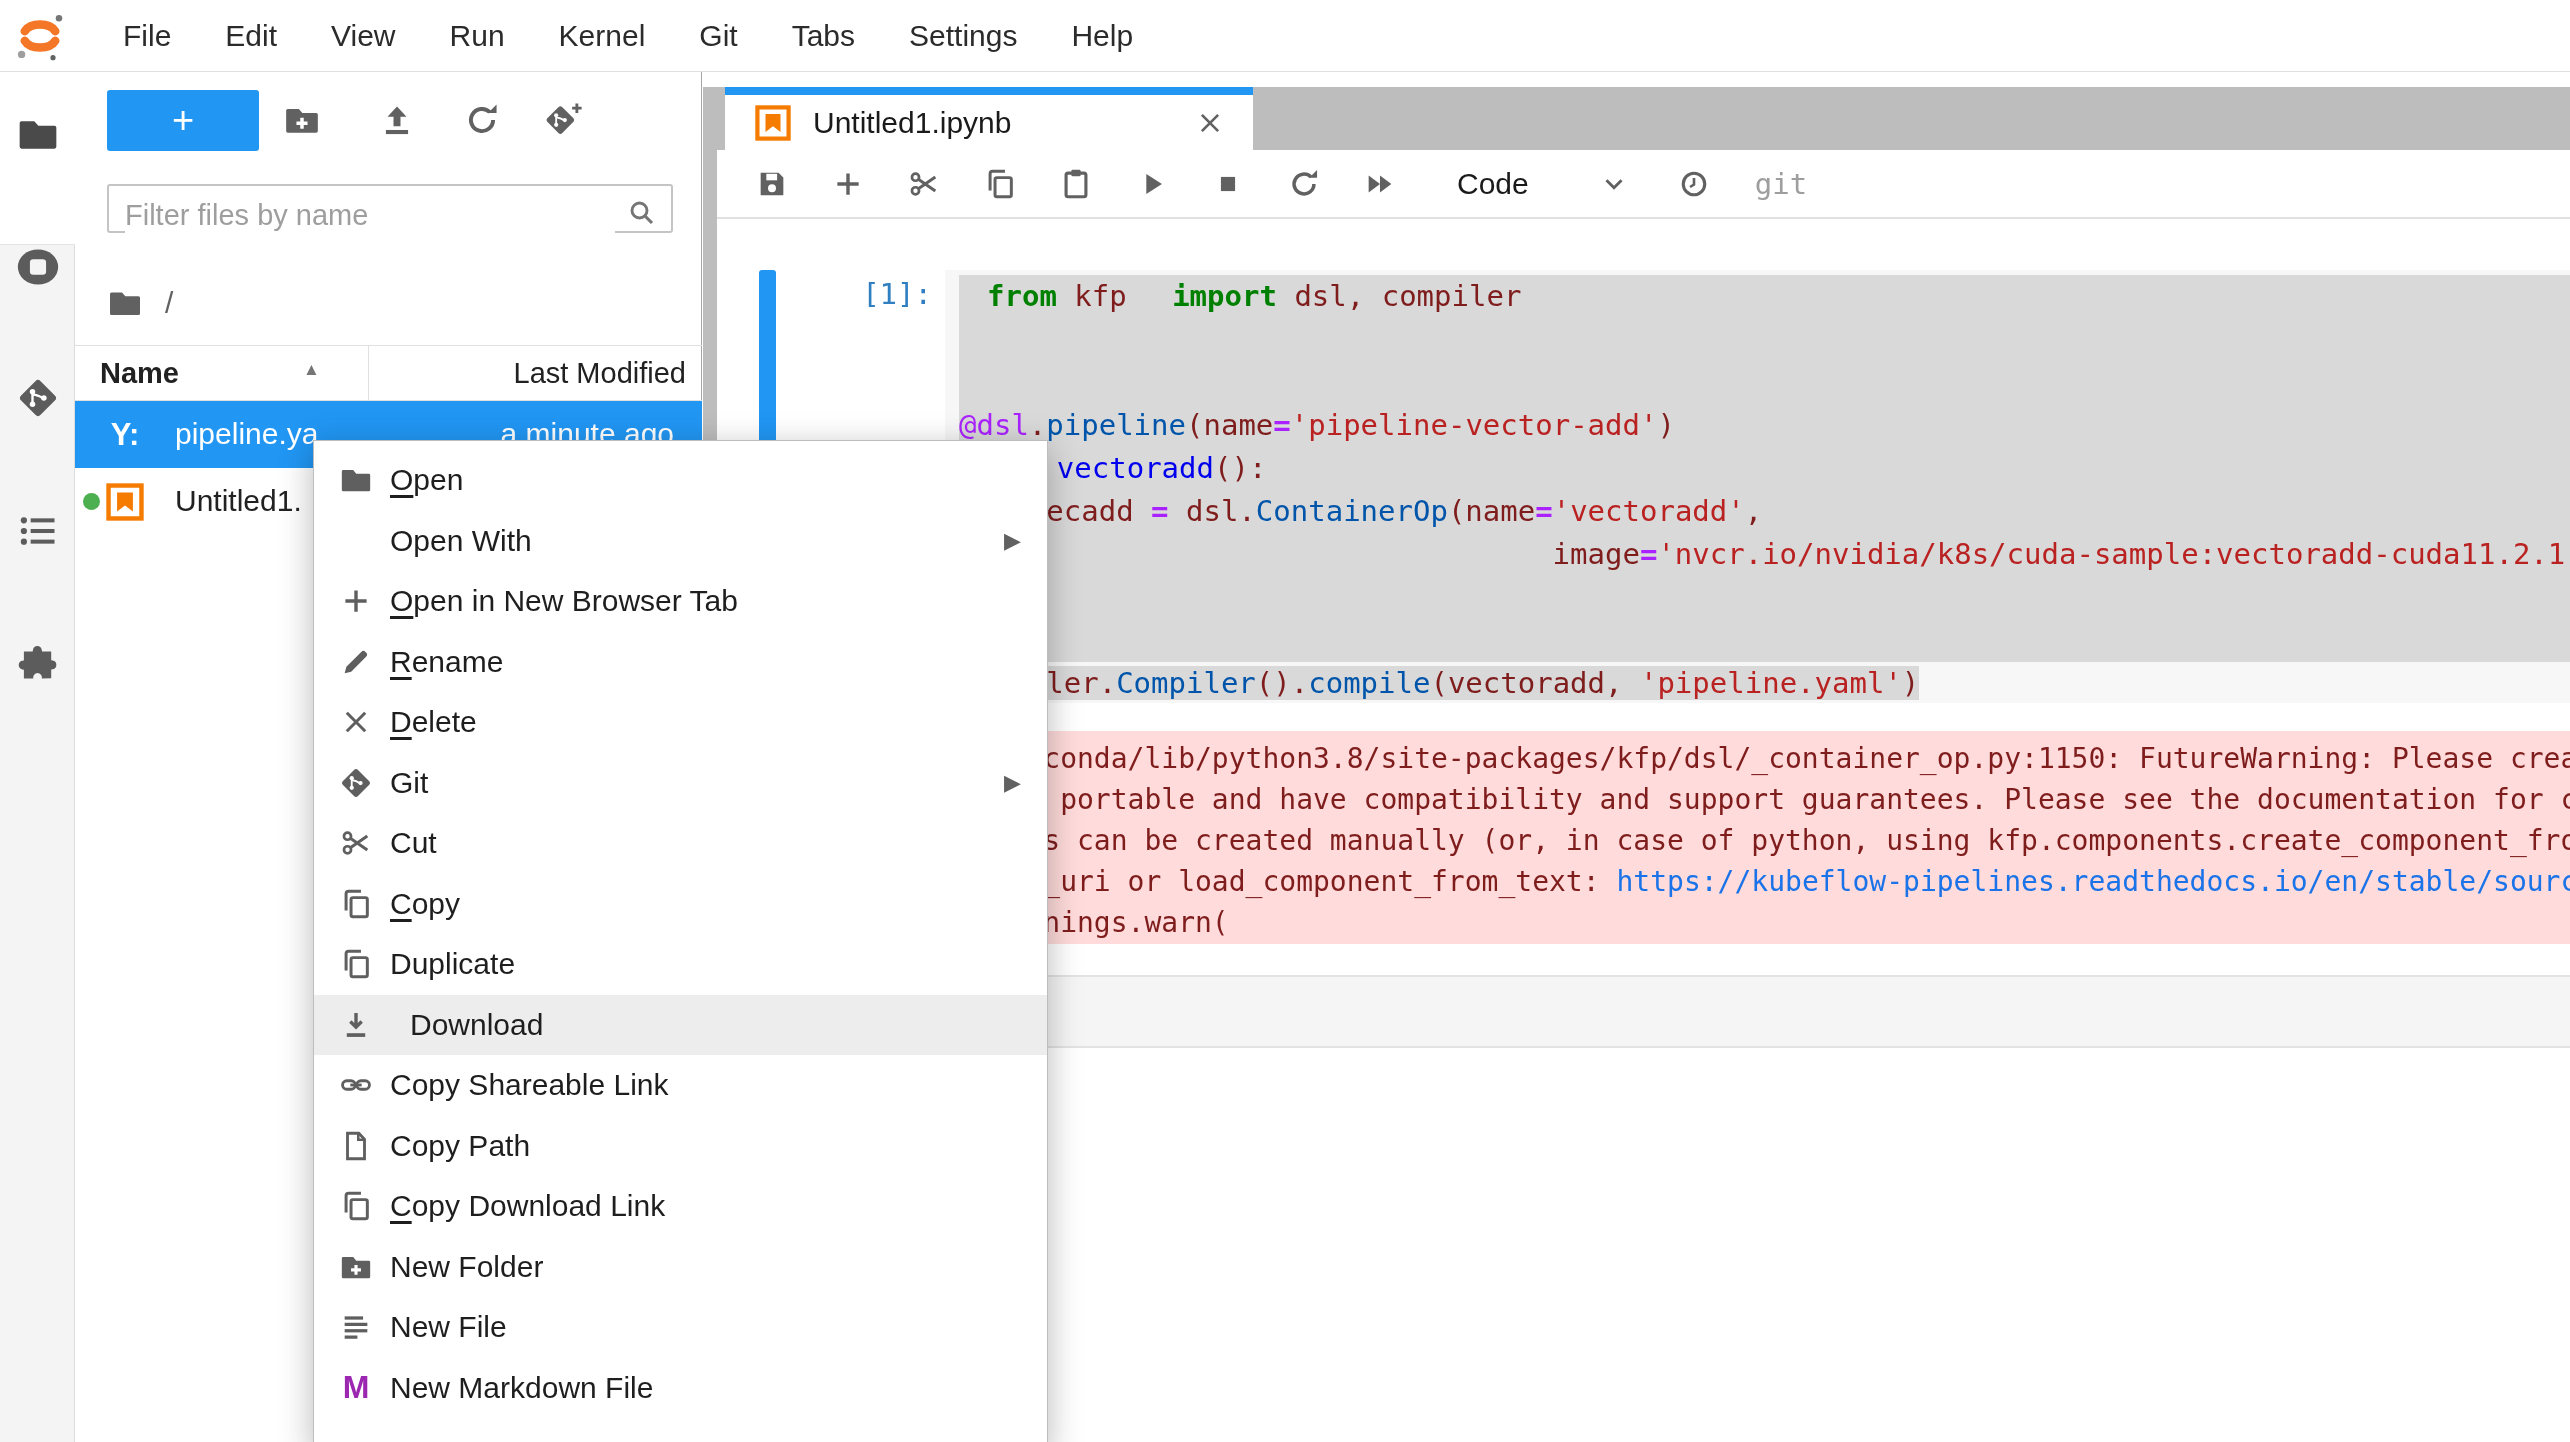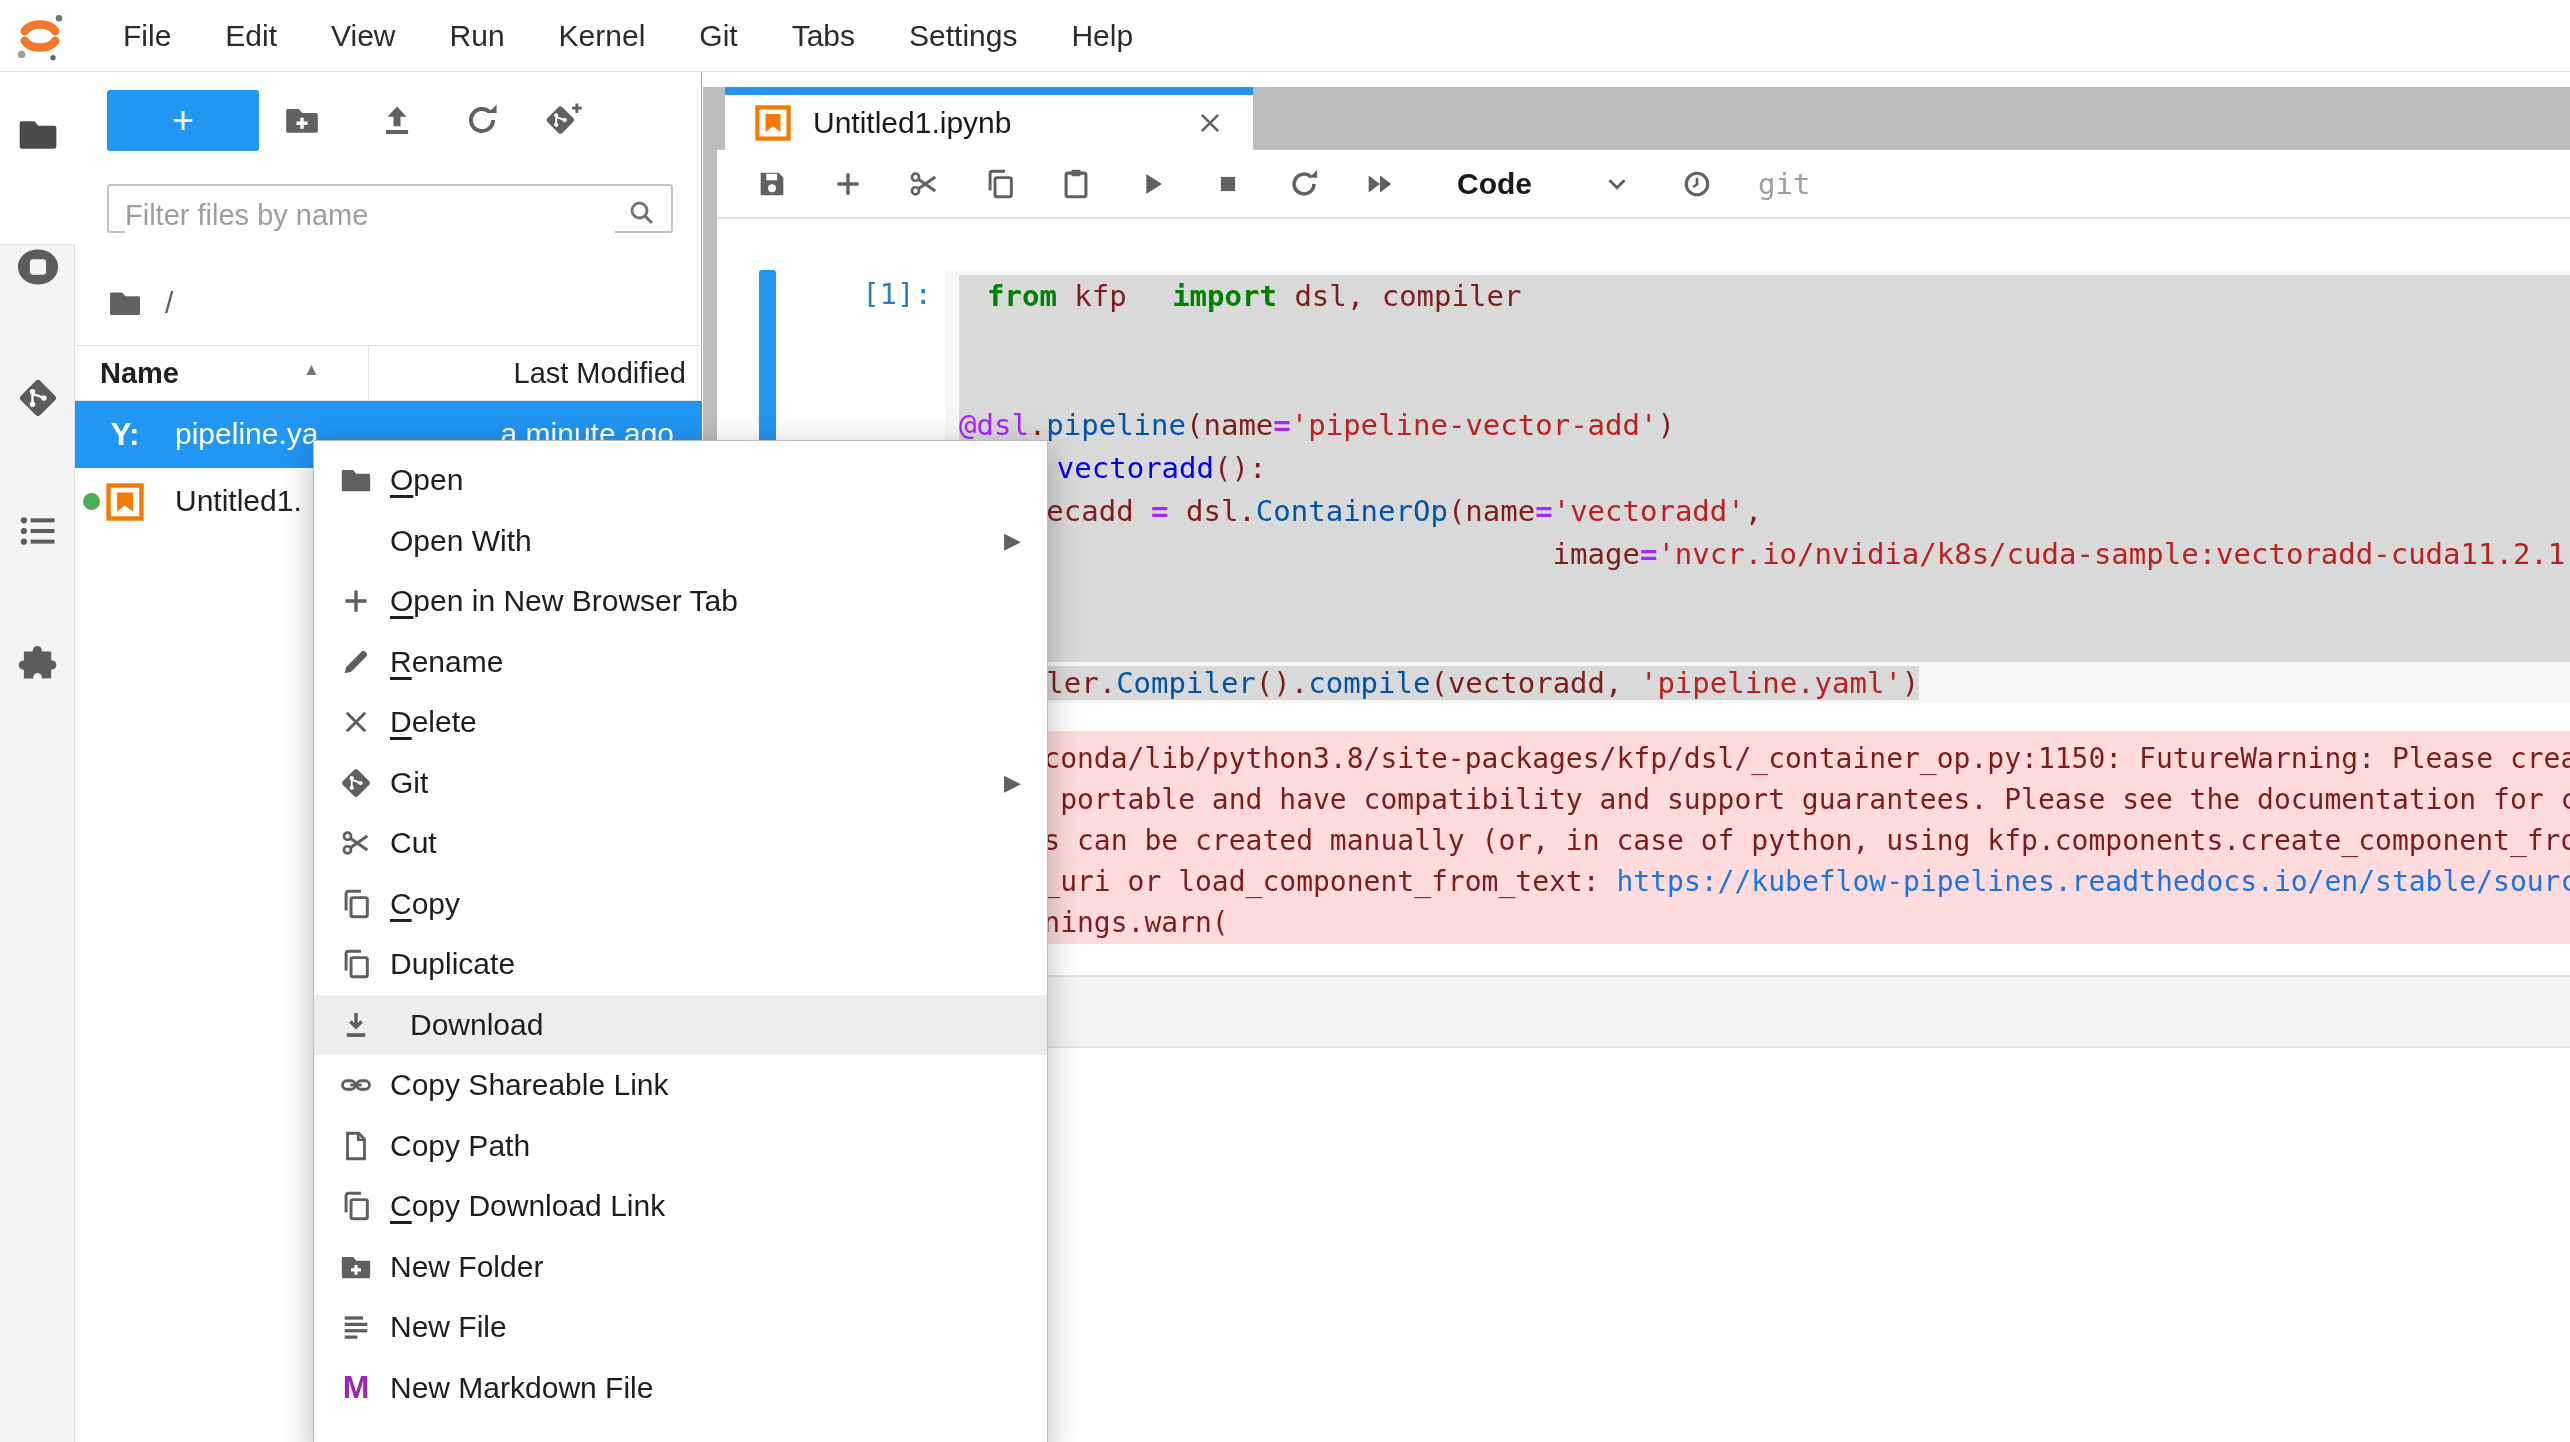--- a/index.html
+++ b/index.html
@@ -69,21 +69,21 @@
   #nb-tab .icn { margin-left:30px; }
   #nb-tab .tab-title { font-size:30px; margin-left:22px; color:#1a1a1a; }
   #nb-tab .tab-close { margin-left:auto; margin-right:26px; color:#616161; background:none; border:none;
                        width:34px; height:34px; display:flex; align-items:center; justify-content:center;}
   #nb-toolbar { position:absolute; left:14px; top:78px; width:1853px; height:69px;
                 background:#fff; border-bottom:2px solid #e0e0e0;
                 display:flex; align-items:center; }
   .nbt-btn { width:42px; height:42px; margin-left:34px; color:#616161; background:none;
              border:none; display:flex; align-items:center; justify-content:center; }
   #nbt-mode { display:flex; align-items:center; margin-left:56px; }
-  #nbt-mode .mode-label { font-size:30px; color:#1a1a1a;font-weight:bold; }
+  #nbt-mode .mode-label { font-size:30px; color:#1a1a1a; }
   #nbt-mode .icn { margin-left:70px; color:#616161; }
   #nbt-clock { margin-left:44px; }
   #nbt-git { margin-left:40px; font-family:"DejaVu Sans Mono",monospace;
              font-size:29px; color:#9e9e9e; }
 
   #notebook { position:absolute; left:14px; top:147px; width:1853px; height:1223px;
               background:#fff; }
   #cell-collapser { position:absolute; left:42px; top:51px; width:17px; height:673px;
                     background:#2196f3; border-radius:3px; }
   #cell-prompt { position:absolute; left:95px; top:58px; width:120px; text-align:right;

